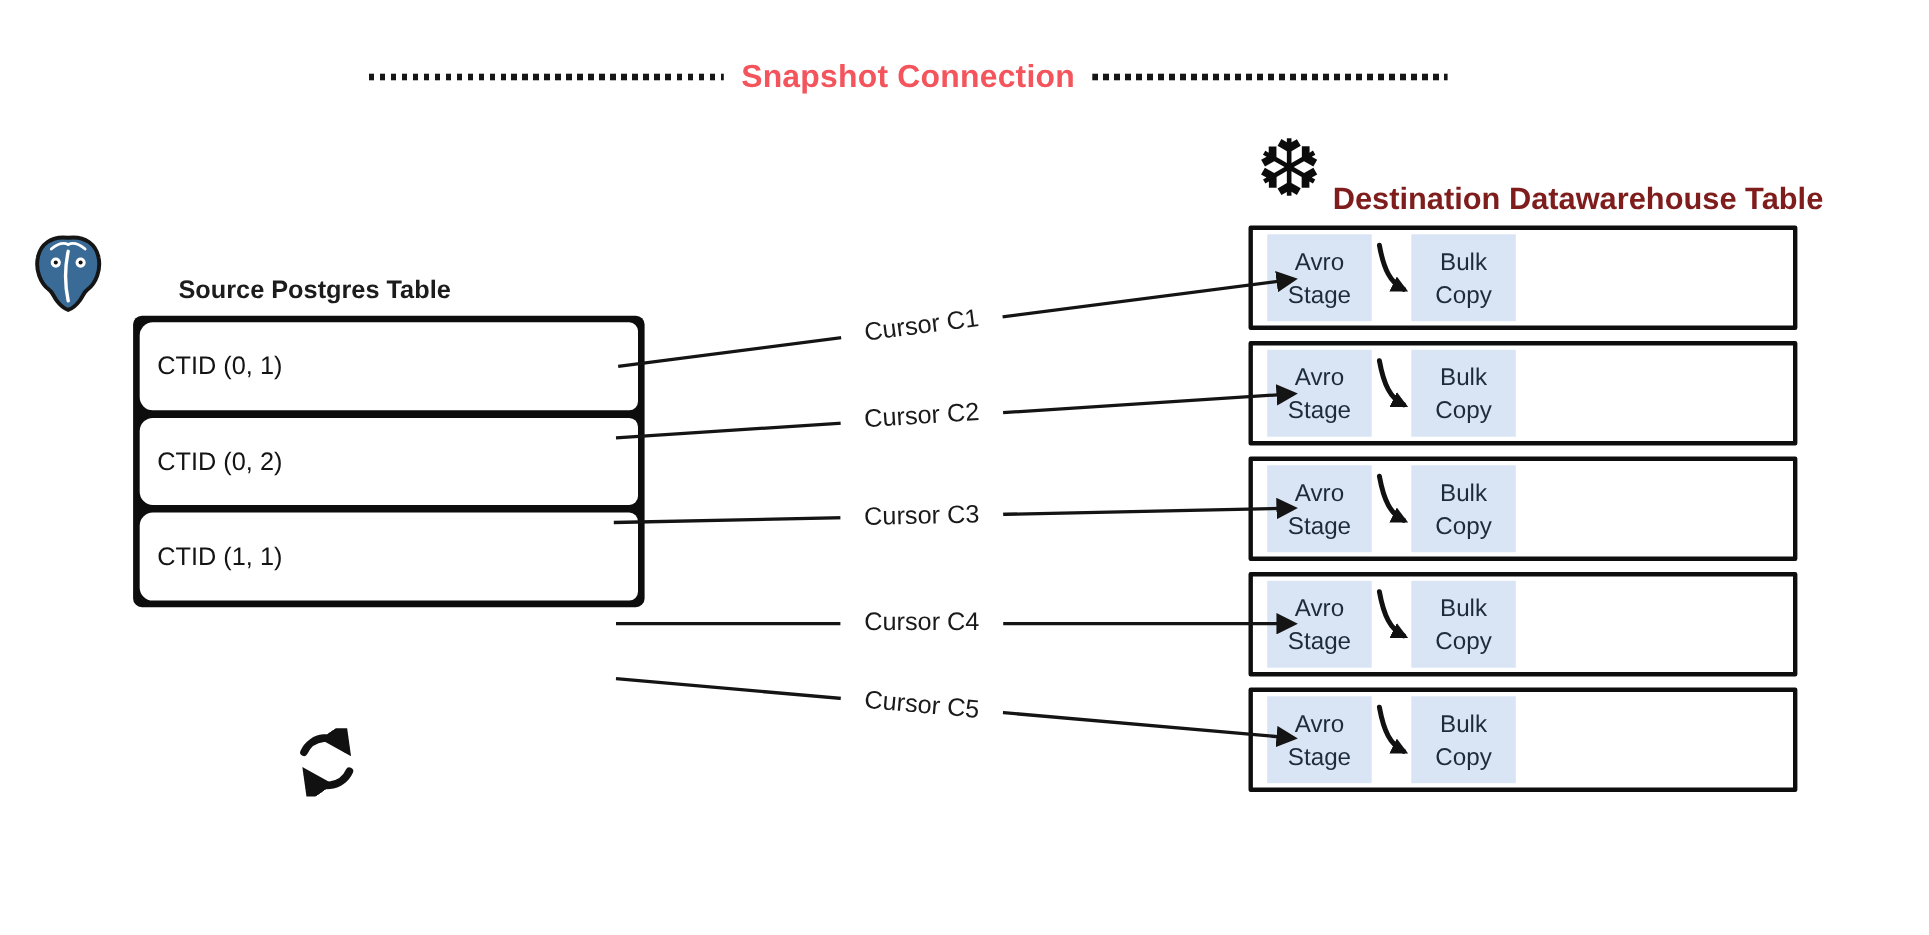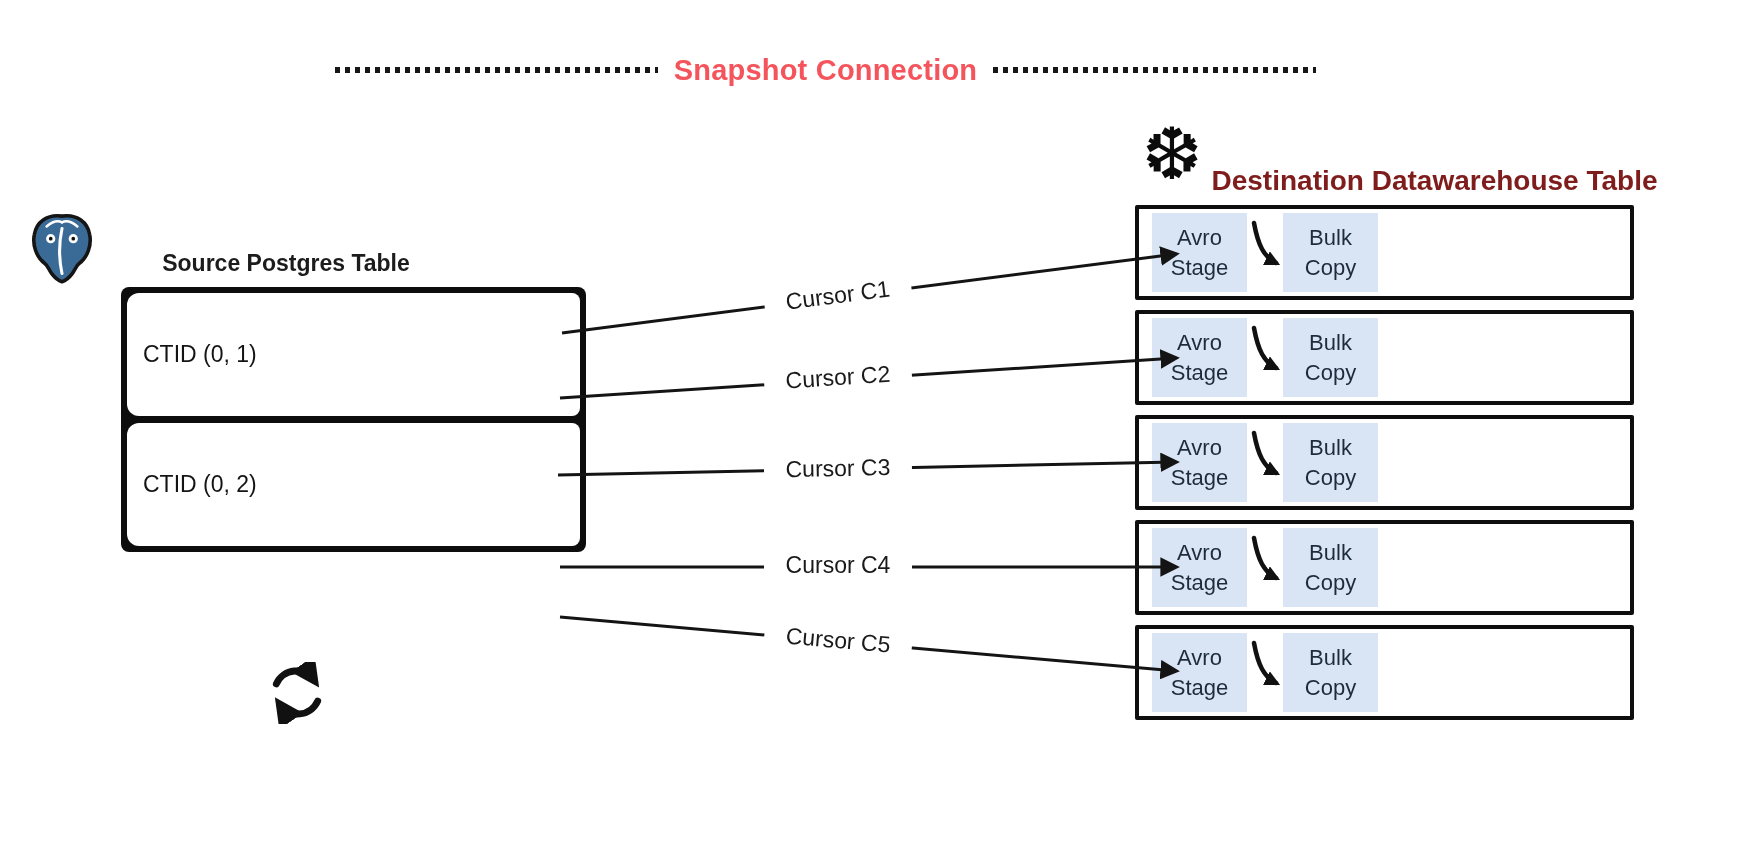--- a/index.html
+++ b/index.html
@@ -83,20 +83,21 @@
     <circle cx="26" cy="28" r="1.8" fill="#111"></circle>
   <circle cx="48" cy="28" r="4.5" fill="#ffffff"></circle>
     <circle cx="48" cy="28" r="1.8" fill="#111"></circle>
 </svg>
 
 <div class="source-label">Source Postgres Table</div>
 
 <div class="source-table">
   <div class="source-row">CTID (0, 1)</div>
   <div class="source-row">CTID (0, 2)</div>
+  <div class="source-row">CTID (1, 1)</div>
 </div>
 
 <svg class="loop-icon" viewBox="0 0 54 54">
   <defs>
     <marker id="ah-loop" viewBox="0 0 10 10" refX="7" refY="5" markerWidth="4.2" markerHeight="4.2" orient="auto-start-reverse">
       <path d="M0,0 L10,5 L0,10 z" fill="#111"></path>
     </marker>
   </defs>
   <path d="M9,19 A19,19 0 0 1 42,16" fill="none" stroke="#111" stroke-width="6" stroke-linecap="round" marker-end="url(#ah-loop)"></path>
   <path d="M45,34 A19,19 0 0 1 12,37" fill="none" stroke="#111" stroke-width="6" stroke-linecap="round" marker-end="url(#ah-loop)"></path>

